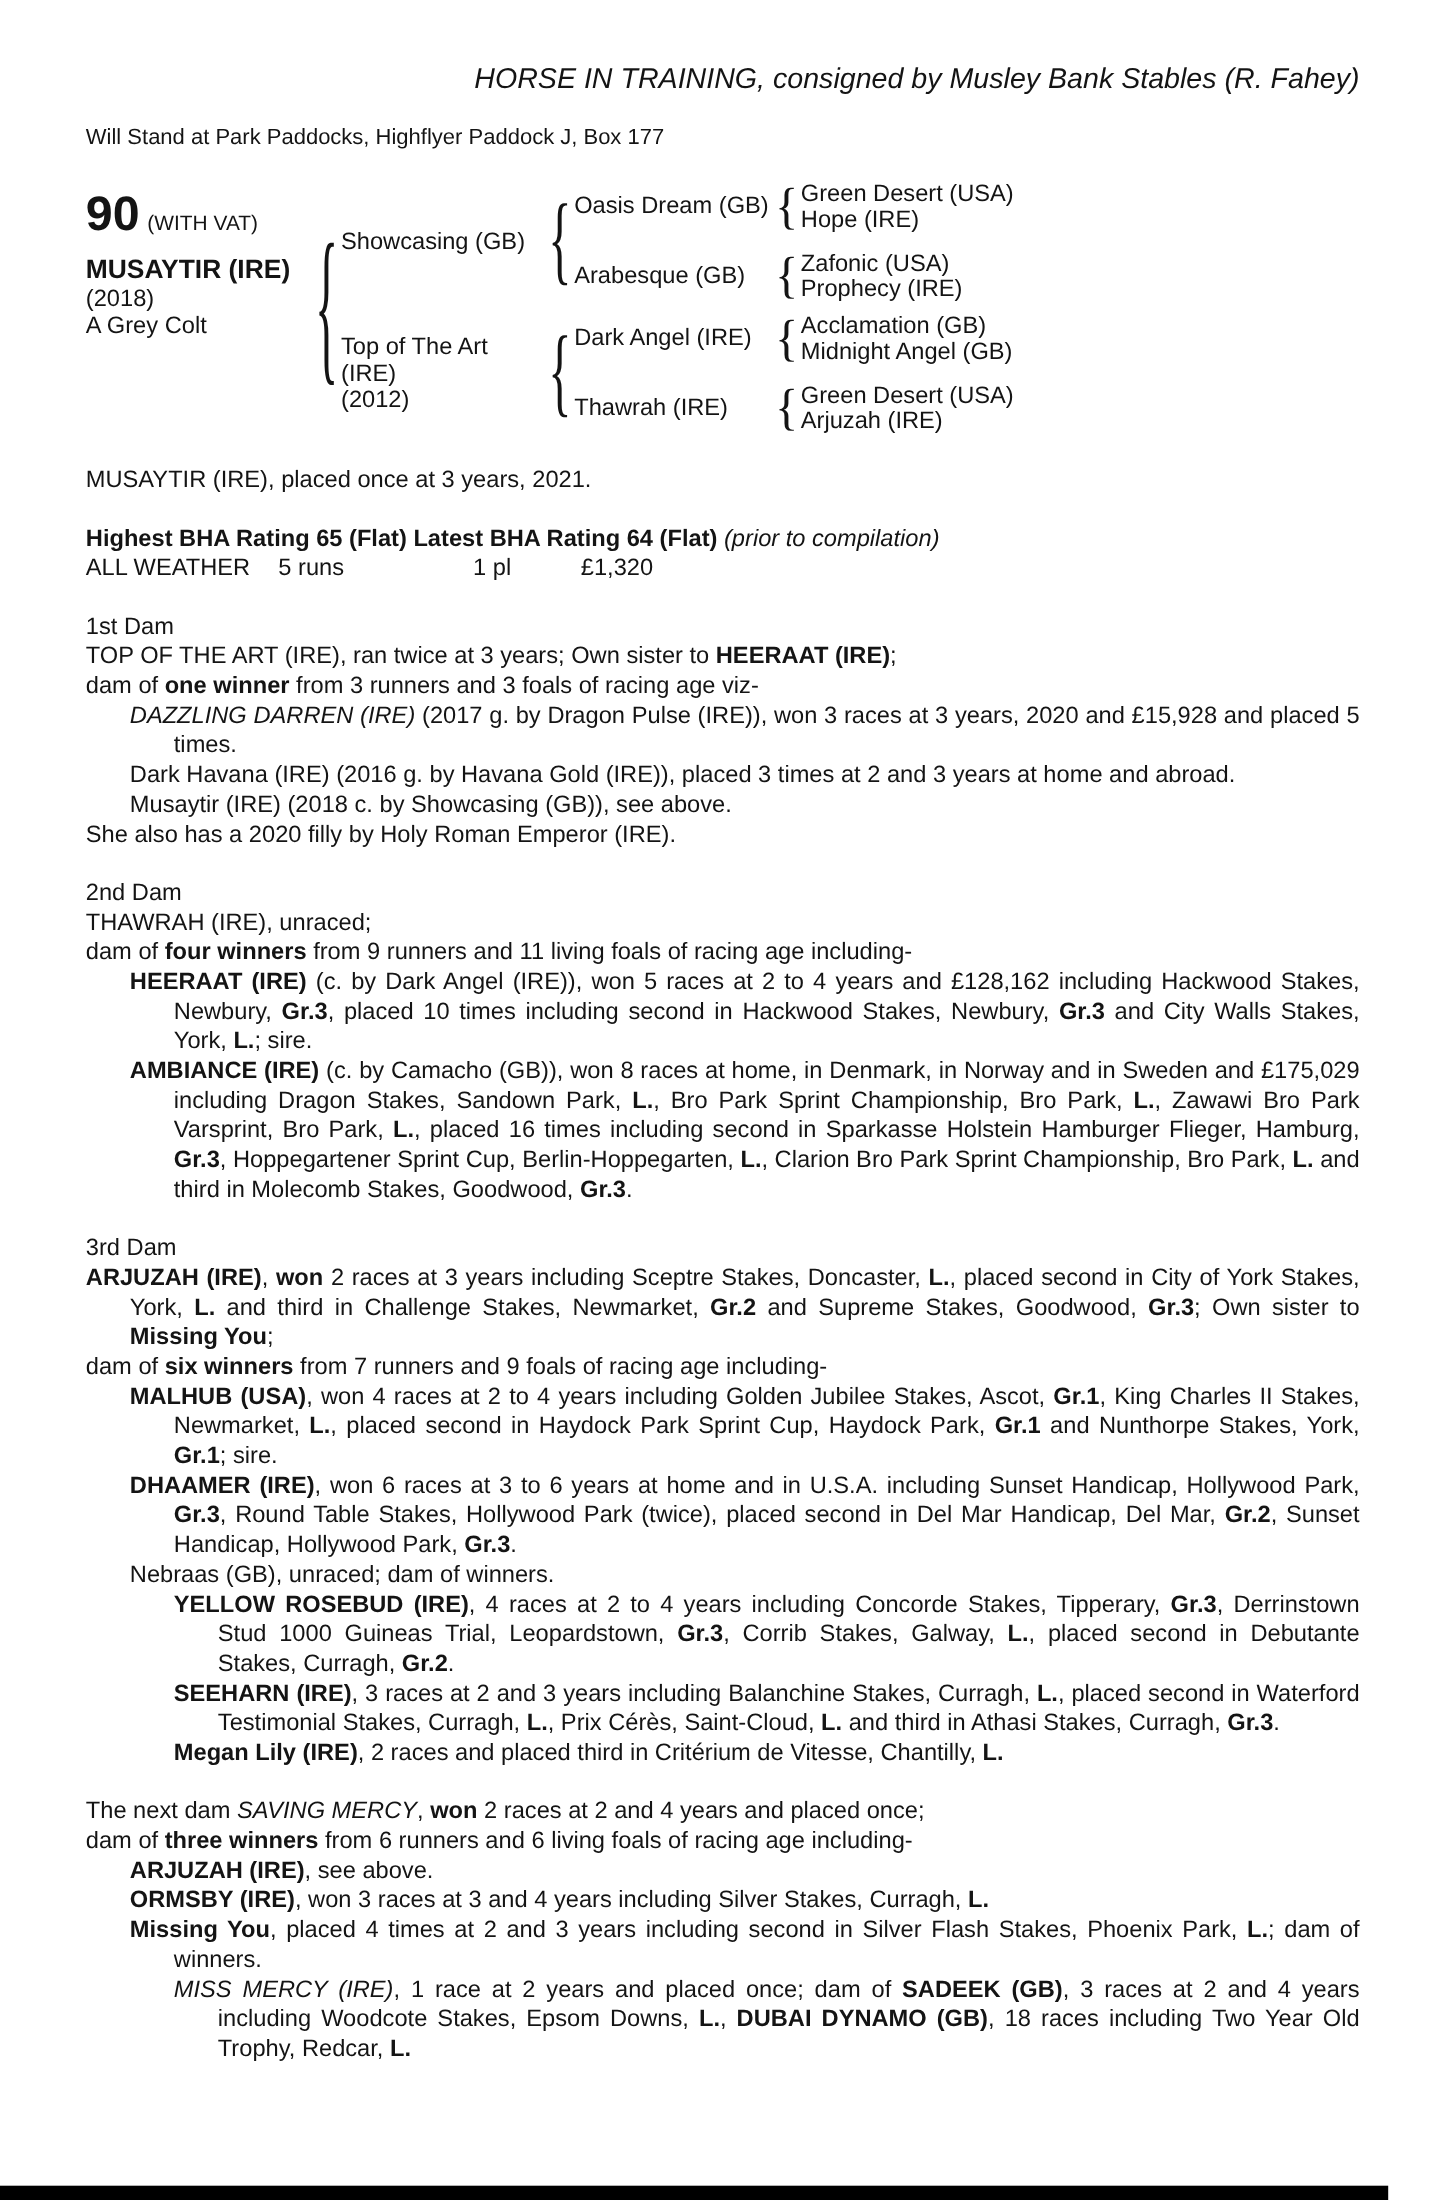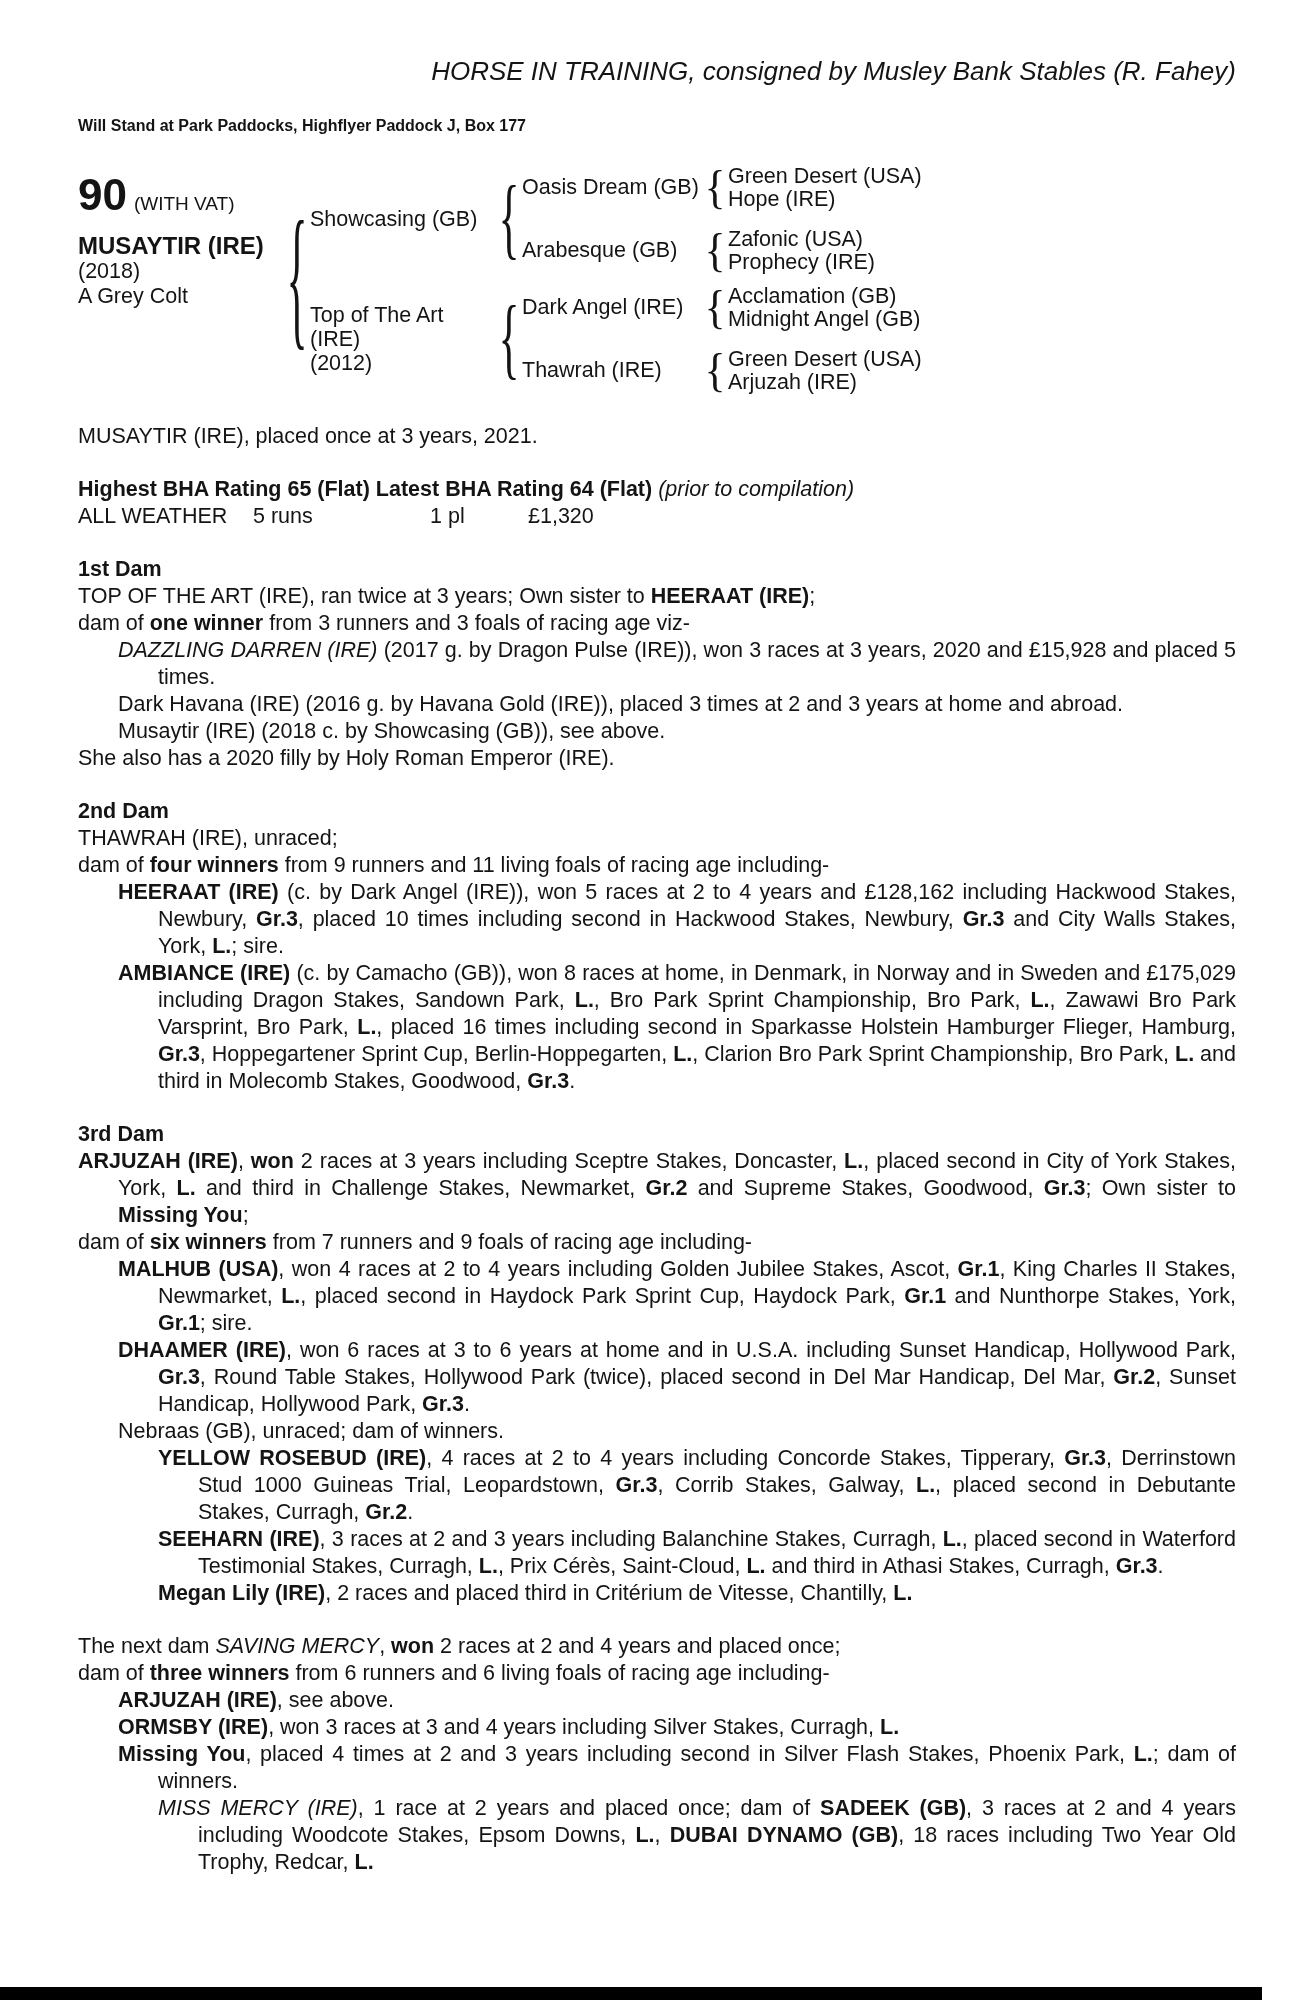--- a/index.html
+++ b/index.html
@@ -5,21 +5,21 @@
   * { margin:0; padding:0; box-sizing:border-box; }
   html,body { background:#ffffff; }
   body {
     width:1314px; height:2000px; position:relative; overflow:hidden;
     font-family:"Liberation Sans", sans-serif;
     font-size:21.5px; line-height:27px; color:#141414;
   }
   .page { padding:56px 78px 0 78px; }
 
   .doc-title { text-align:right; font-style:italic; font-size:26px; line-height:30px; margin-bottom:26px; }
-  .stand-line { font-weight:bold; font-size:16px; margin-bottom:26px; }
+  .stand-line { font-weight:normal; font-size:20px; margin-bottom:26px; }
 
   
   .pedigree { display:flex; align-items:center; margin:4px 0 30px 0; }
   .lot-block { width:206px; align-self:flex-start; padding-top:8px; }
   .lot-num-row { display:flex; align-items:baseline; margin-bottom:16px; }
   .lot-number { font-size:44px; font-weight:bold; line-height:44px; }
   .lot-vat { font-size:19px; margin-left:7px; }
   .lot-name { font-weight:bold; font-size:24px; line-height:26px; }
   .lot-year, .lot-color { font-size:21.5px; line-height:25px; }
 
@@ -36,21 +36,21 @@
            font-family:"Liberation Serif", serif; color:#141414; }
   .brace::before { content:"{"; display:block; line-height:1; }
   .brace-s::before { font-size:44px; transform:scaleY(1.05); }
   .brace-m::before { font-size:44px; transform:scaleY(2.05); }
   .brace-l::before { font-size:44px; transform:scaleY(3.55); }
 
   
   .catalog-text p { margin:0; }
   .catalog-text p.sp { margin-top:26px; }
   .catalog-text p.j { text-align:justify; }
-  .catalog-text p.b { font-weight:bold; }
+  .catalog-text p.b { font-weight:normal; }
   .catalog-text p.i0h { padding-left:40px;  text-indent:-40px; }
   .catalog-text p.i1h { padding-left:80px;  text-indent:-40px; }
   .catalog-text p.i2h { padding-left:120px; text-indent:-40px; }
   .catalog-text span.b { font-weight:bold; }
   .catalog-text span.i { font-style:italic; }
   .rating .rcol { display:inline-block; }
   .rating .rcol:nth-child(1) { width:175px; }
   .rating .rcol:nth-child(2) { width:177px; }
   .rating .rcol:nth-child(3) { width:98px; }
 

